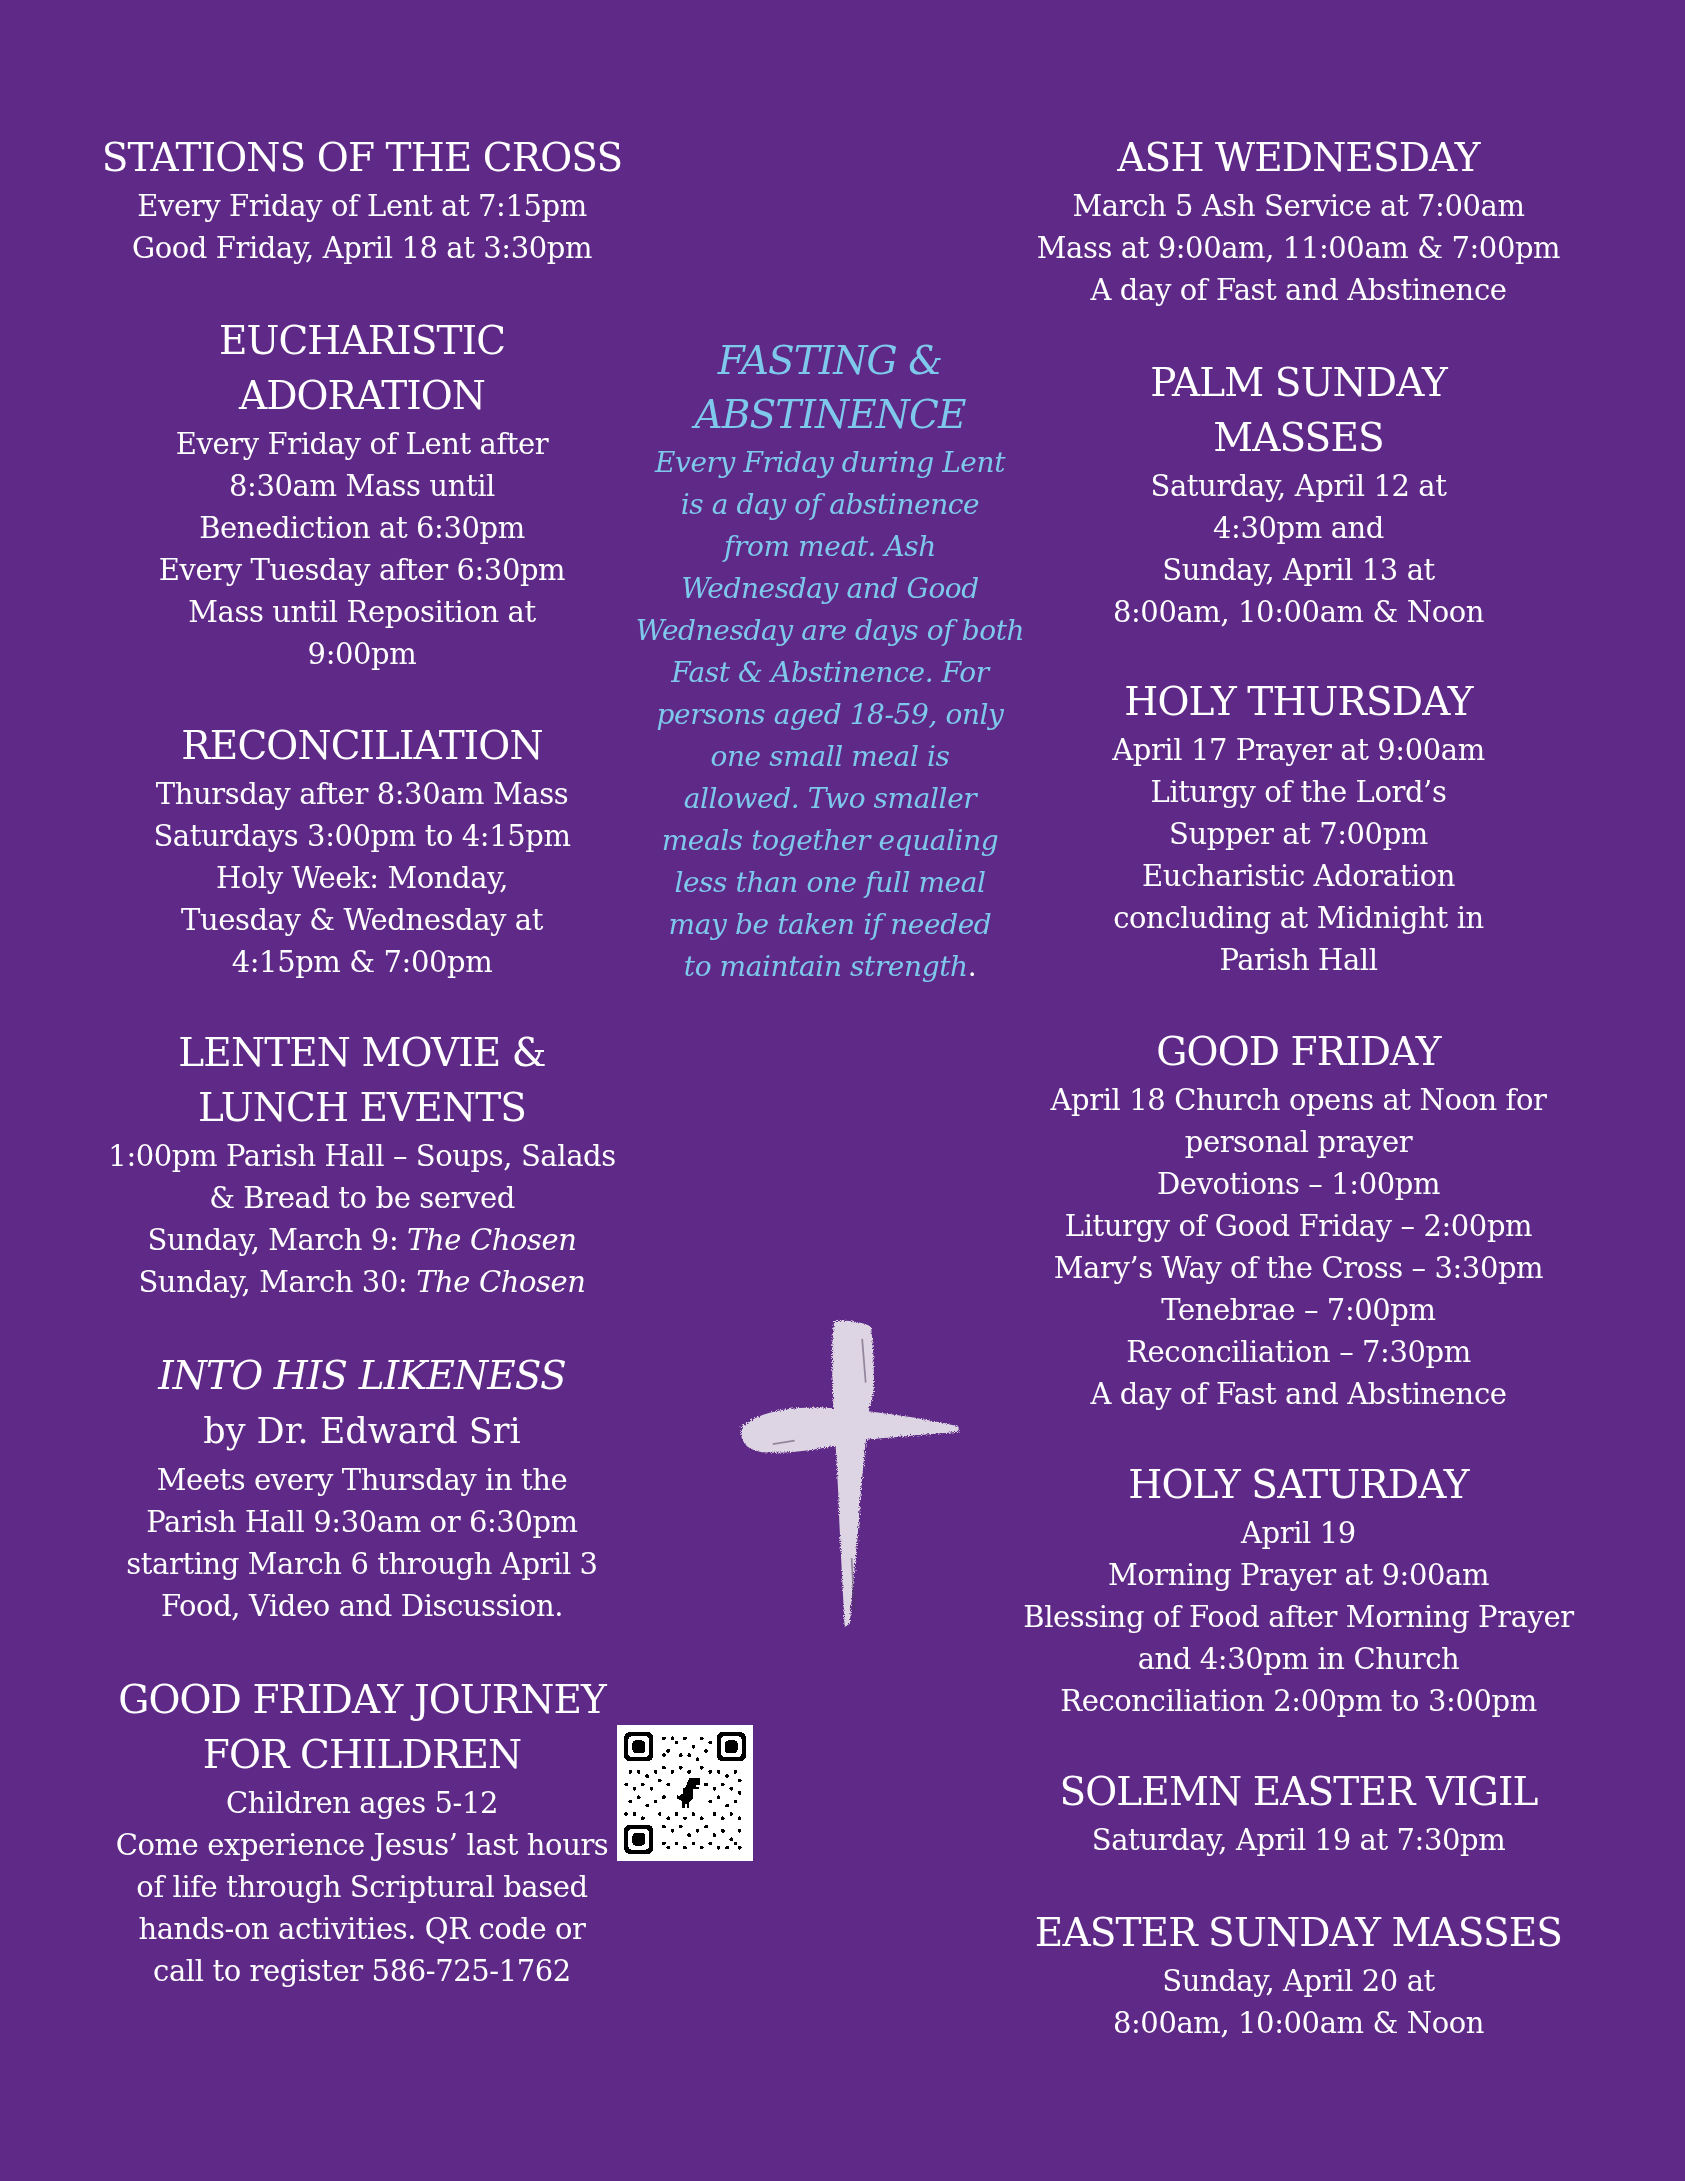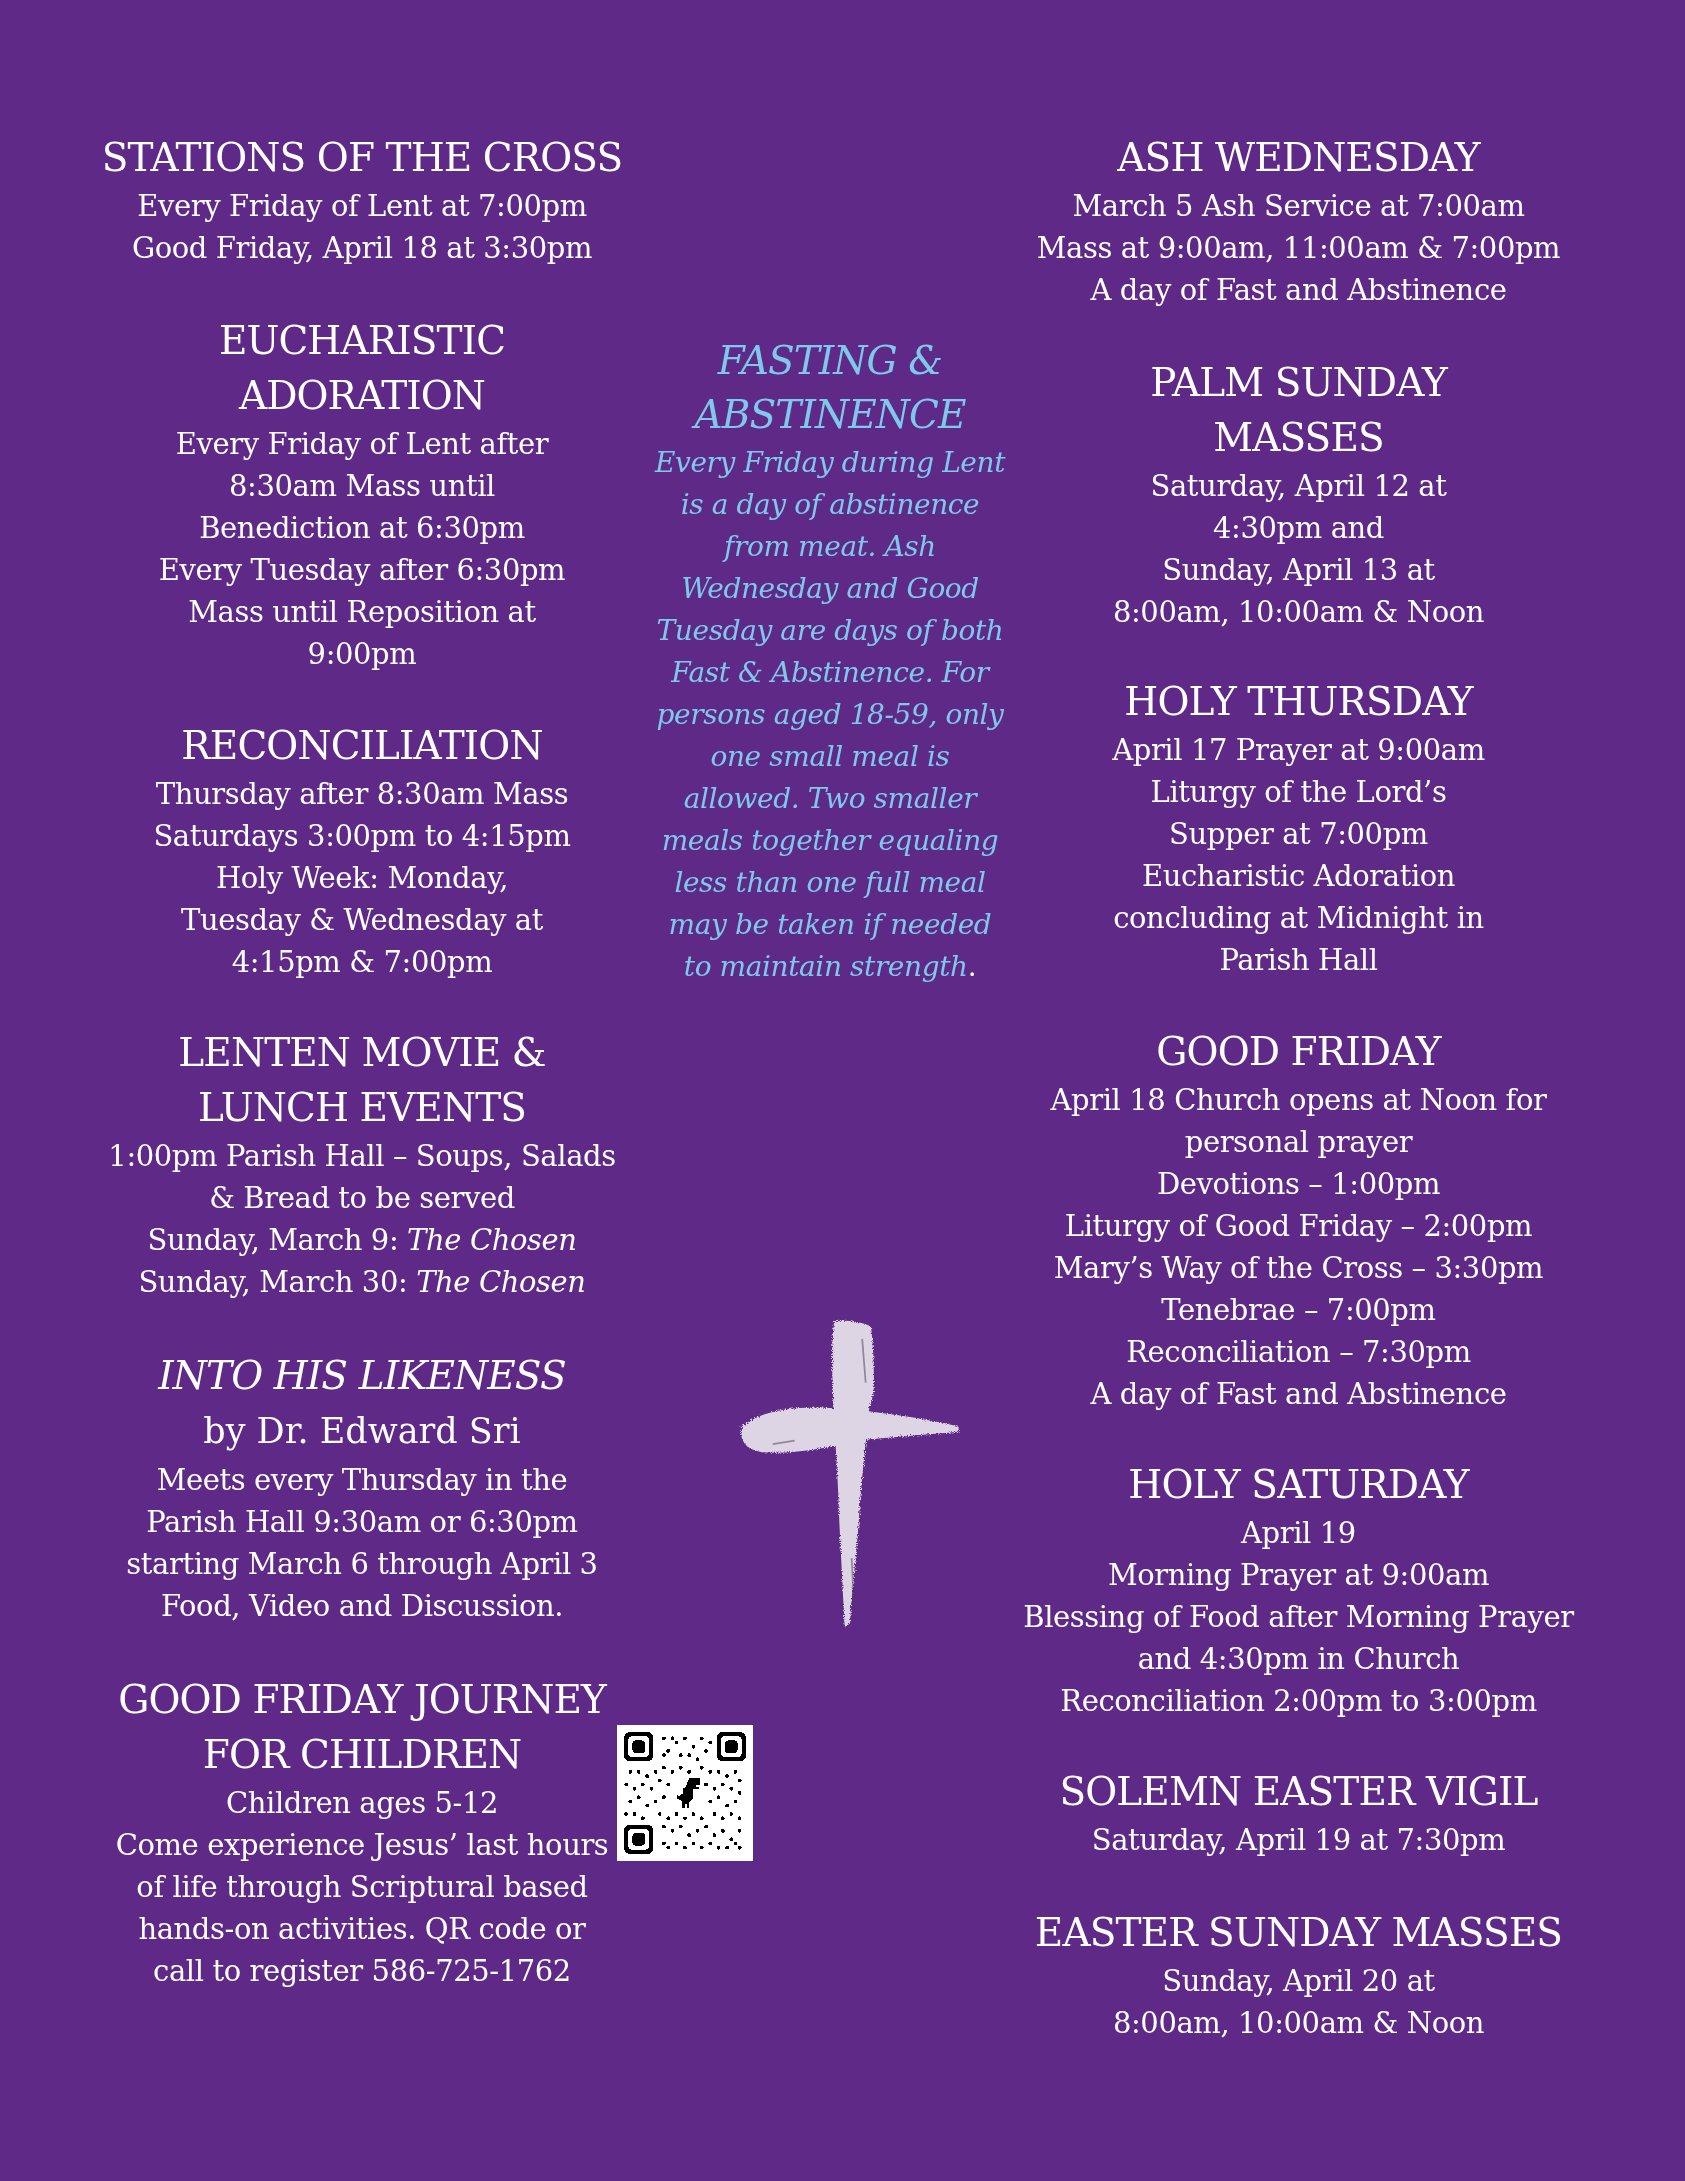--- a/index.html
+++ b/index.html
@@ -86,21 +86,21 @@
       padding: 7px;
     }
   </style>
 </head>
 <body>
 
 <div class="col" style="left:79px; top:0; width:566px; height:2065px;">
 
   <div class="section" style="top:130px;">
     <h2 class="heading">STATIONS OF THE CROSS</h2>
-    <p class="line">Every Friday of Lent at 7:00pm</p>
+    <p class="line">Every Friday of Lent at 7:15pm</p>
     <p class="line">Good Friday, April 18 at 3:30pm</p>
   </div>
 
   <div class="section" style="top:313px;">
     <h2 class="heading">EUCHARISTIC</h2>
     <h2 class="heading">ADORATION</h2>
     <p class="line">Every Friday of Lent after</p>
     <p class="line">8:30am Mass until</p>
     <p class="line">Benediction at 6:30pm</p>
     <p class="line">Every Tuesday after 6:30pm</p>
@@ -150,21 +150,21 @@
   </div>
 </div>
 
 <div class="fasting">
   <h2 class="heading italic">FASTING &amp;</h2>
   <h2 class="heading italic">ABSTINENCE</h2>
   <p class="line">Every Friday during Lent</p>
   <p class="line">is a day of abstinence</p>
   <p class="line">from meat. Ash</p>
   <p class="line">Wednesday and Good</p>
-  <p class="line">Tuesday are days of both</p>
+  <p class="line">Wednesday are days of both</p>
   <p class="line">Fast &amp; Abstinence. For</p>
   <p class="line">persons aged 18-59, only</p>
   <p class="line">one small meal is</p>
   <p class="line">allowed. Two smaller</p>
   <p class="line">meals together equaling</p>
   <p class="line">less than one full meal</p>
   <p class="line">may be taken if needed</p>
   <p class="line"><span>to maintain strength</span><span class="white-dot">.</span></p>
 </div>
 

